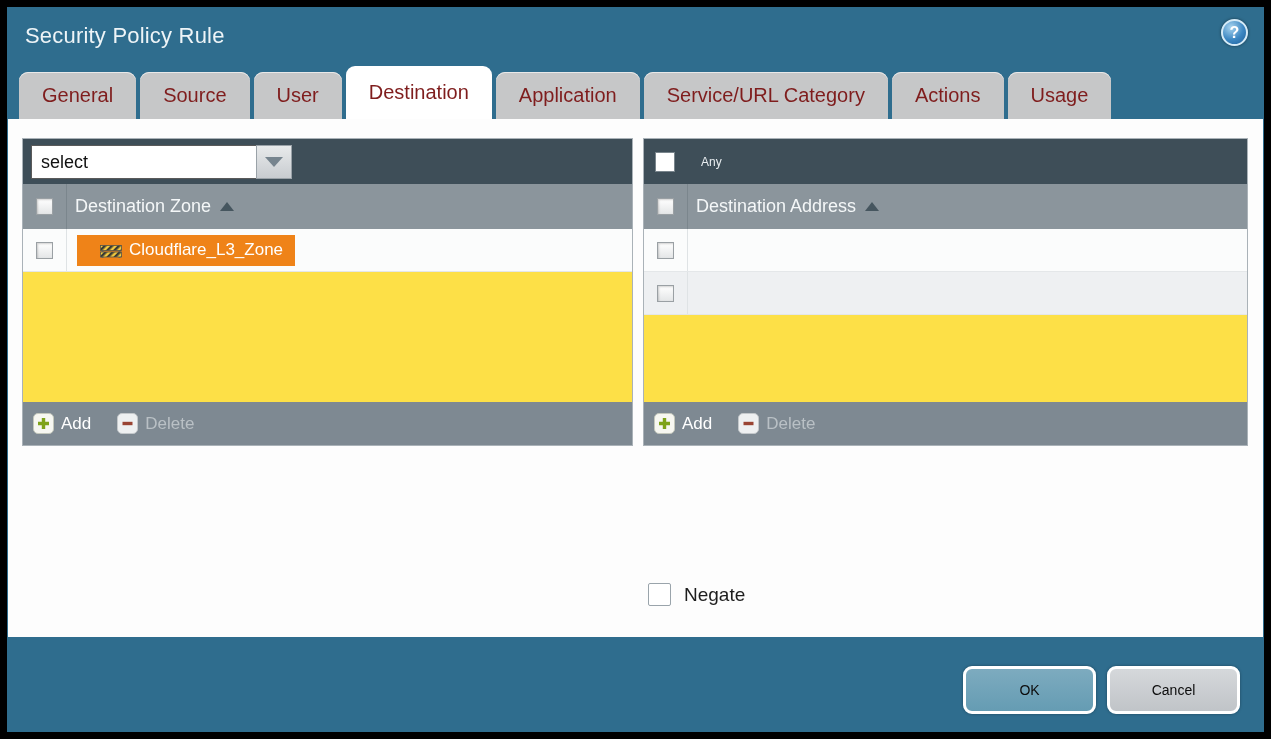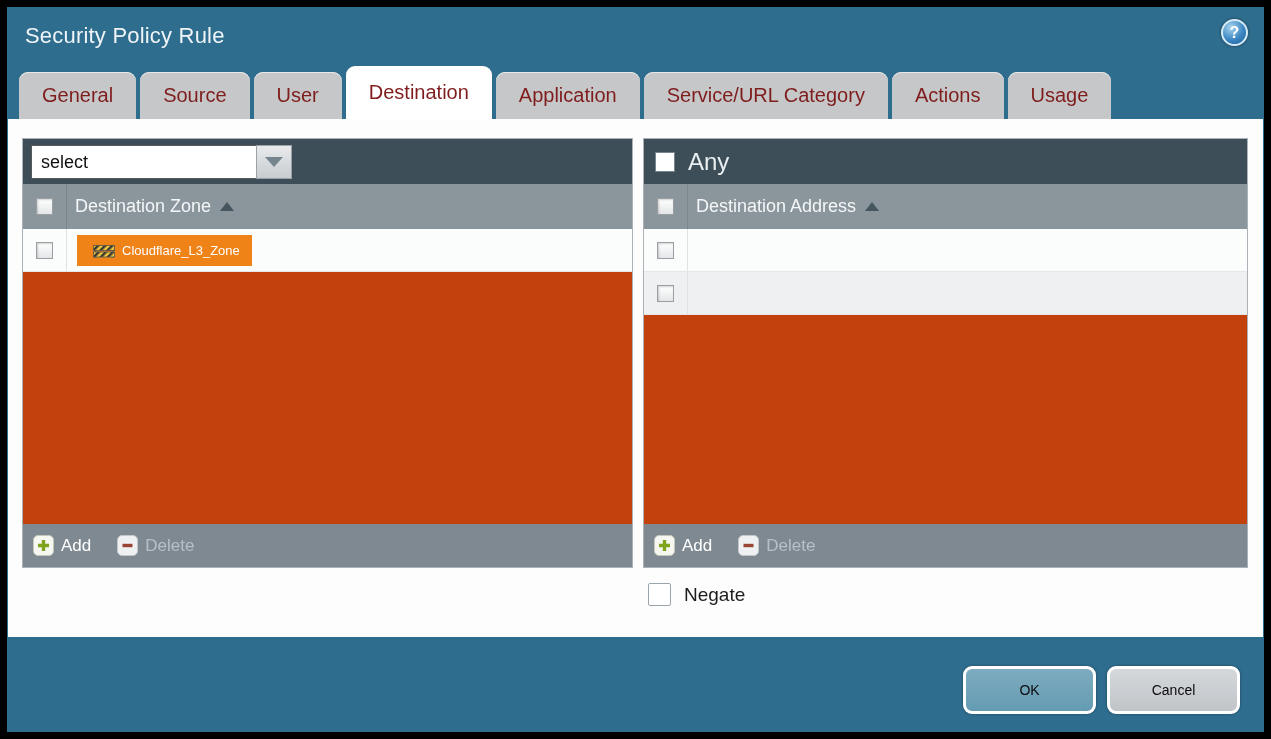--- a/index.html
+++ b/index.html
@@ -17,48 +17,48 @@
 
   
   .tabs { position:absolute; left:12px; top:59px; display:flex; align-items:flex-end; gap:4px; height:53px; }
   .tab { background:#c6c7c8; border-radius:9px 9px 0 0; padding:0 23px; height:47px; line-height:47px;
          font-size:20px; color:#7f1d1d; cursor:pointer; box-shadow:inset 0 1px 0 #e9e9e9; }
   .tab.active { background:#ffffff; height:53px; line-height:53px; box-shadow:none; }
 
   
   .content { position:absolute; left:1px; top:112px; width:1255px; height:518px; background:#fdfdfd; }
 
-  .panel { position:absolute; top:19px; height:430px; border:1px solid #aab2b8; display:flex; flex-direction:column; background:#c2410c; }
+  .panel { position:absolute; top:19px; height:308px; border:1px solid #aab2b8; display:flex; flex-direction:column; background:#fde047; }
   .panel-left  { left:14px;  width:611px; }
   .panel-right { left:635px; width:605px; }
 
   .panel-toolbar { height:45px; background:#3e4e58; flex:0 0 auto; display:flex; align-items:center; padding:0 8px; }
   .combo { display:flex; height:34px; }
   .combo-input { width:225px; background:#ffffff; border:1px solid #5a5a5a; border-right:none;
      font-size:18px; color:#111; padding:0 9px; line-height:32px; }
   .combo-btn { width:36px; background:linear-gradient(#e8eaeb,#c8ccd0); border:1px solid #9aa2a8;
      display:flex; align-items:center; justify-content:center; cursor:pointer; }
   .tri-down { width:0; height:0; border-left:9px solid transparent; border-right:9px solid transparent; border-top:10px solid #76848e; }
 
   .cb { background:#fff; border:1px solid #79858c; cursor:pointer; }
   .cb-any { width:20px; height:20px; margin-left:3px; }
-  .any-label { color:#e9eef1; font-size:24px; margin-left:13px; }
+  .any-label { color:#e9eef1; font-size:12px; margin-left:26px; }
 
   .panel-colhead { height:45px; background:#8b959c; flex:0 0 auto; display:flex; align-items:center; color:#f4f7f8; font-size:18px; }
   .cb-cell { width:44px; align-self:stretch; display:flex; align-items:center; justify-content:center; border-right:1px solid #7b868d; flex:0 0 auto; }
   .cb-small { width:17px; height:17px; background:linear-gradient(#ffffff,#e4e6e7); border:1px solid #9aa0a4; box-shadow:inset 1px 1px 2px rgba(0,0,0,.18); }
   .colhead-label { margin-left:8px; }
   .sort-up { width:0; height:0; border-left:7px solid transparent; border-right:7px solid transparent; border-bottom:9px solid #46565f; margin-left:9px; }
 
   .panel-body { flex:1 1 auto; overflow:hidden; }
   .row { height:43px; display:flex; align-items:center; border-bottom:1px solid #e4e7e9; background:#fbfcfc; }
   .row.alt { background:#eef0f2; }
   .row .cb-cell { border-right:1px solid #dfe3e5; height:100%; }
-  .chip { display:inline-flex; align-items:center; gap:7px; background:#ef8318; color:#ffffff; font-size:13px;
-          height:31px; padding:0 12px 0 16px; margin-left:10px; }
+  .chip { display:inline-flex; align-items:center; gap:7px; background:#ef8318; color:#ffffff; font-size:17px;
+          height:31px; padding:0 12px 0 23px; margin-left:10px; }
 
   .panel-footer { height:43px; background:#7e8992; flex:0 0 auto; display:flex; align-items:center; padding:0 10px; gap:26px;text-align:center; }
   .fbtn { display:flex; align-items:center; gap:7px; cursor:pointer; font-size:17px; color:#ffffff; }
   .fbtn.disabled { color:#b9c0c5; cursor:default; }
   .icon-sq { width:21px; height:21px; border-radius:5px; display:flex; align-items:center; justify-content:center; }
   .icon-add { background:#f7f7f1; border:1px solid #c4c8bc; }
   .icon-del { background:#eef0f1; border:1px solid #c4c8cb; }
 
   .negate-row { position:absolute; left:640px; top:464px; display:flex; align-items:center; gap:13px; }
   .cb-negate { width:23px; height:23px; border:1px solid #9aa4ab; border-radius:2px; background:#fff; cursor:pointer; }

